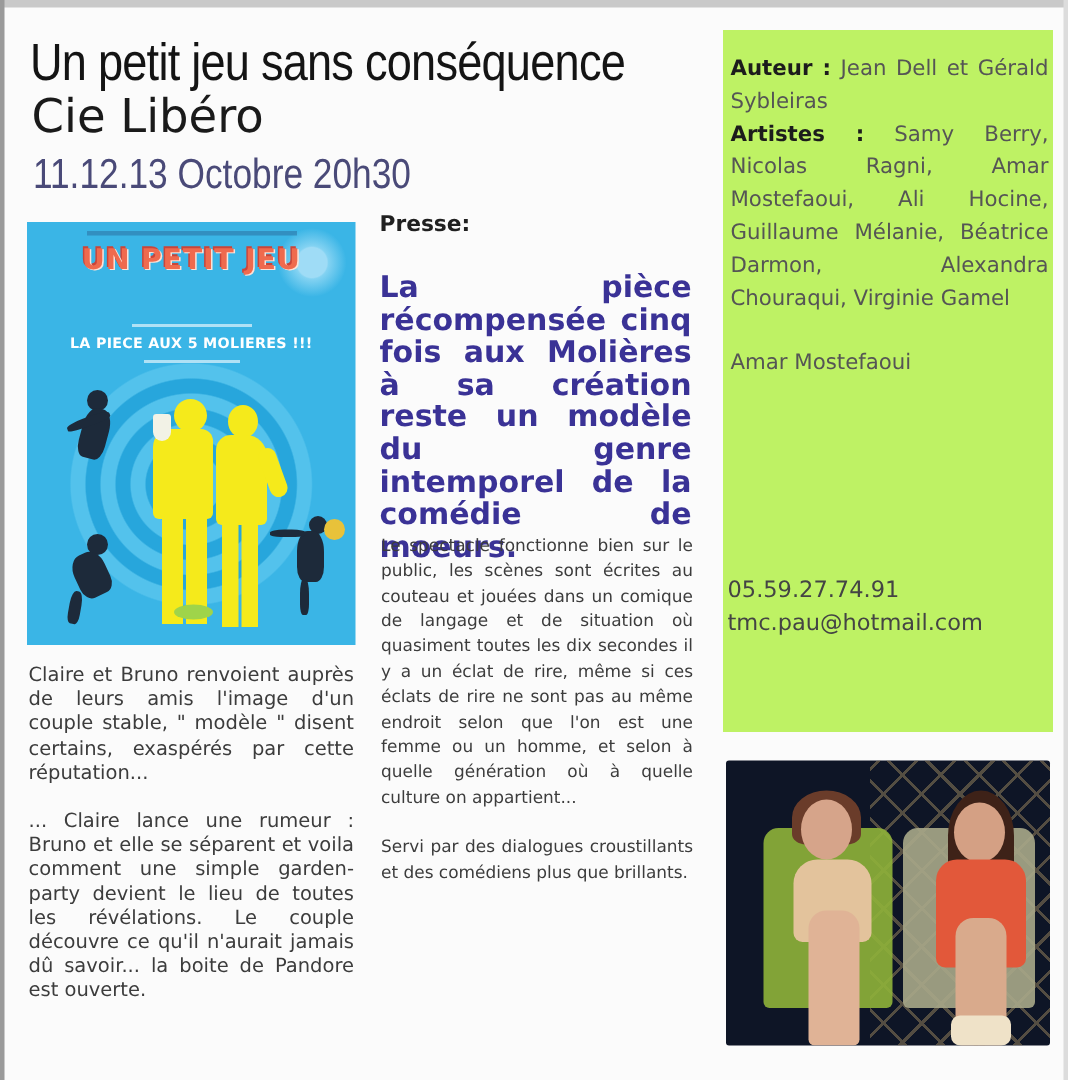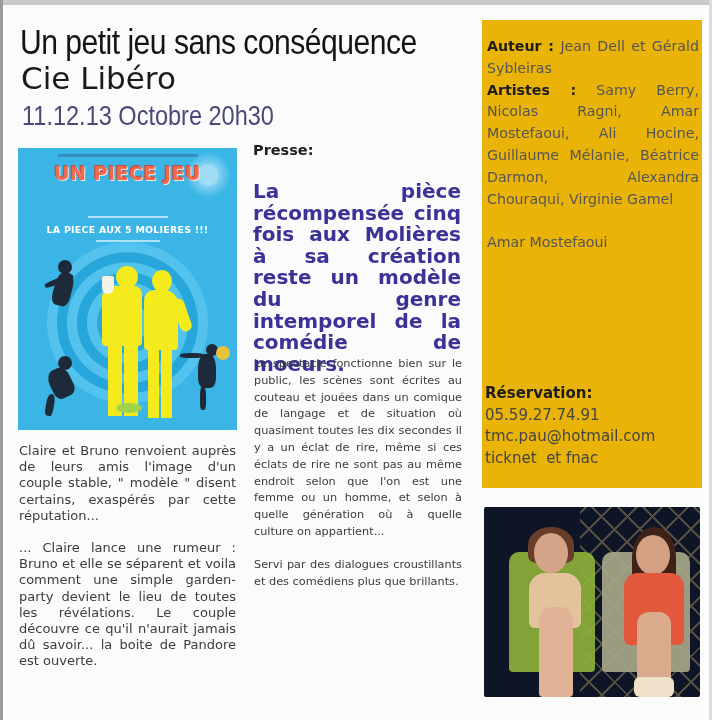--- a/index.html
+++ b/index.html
@@ -75,21 +75,21 @@
   .review {
     position: absolute; left: 254px; top: 356px; width: 208px;
     font-family: "DejaVu Sans", sans-serif; font-size: 11.3px; line-height: 16.8px; color: #3c3c3c;
     text-align: justify;
   }
   .review p { margin: 0 0 16px 0; }
 
   
   .info-box {
     position: absolute; left: 482px; top: 20px; width: 220px; height: 468px;
-    background: #eab308;
+    background: #bef264;
   }
   .credits {
     position: absolute; left: 5px; top: 16px; width: 212px;
     font-family: "DejaVu Sans", sans-serif; font-size: 14.2px; line-height: 21.8px; color: #555;
     text-align: justify;
   }
   .credits .label { font-weight: bold; color: #1c1c1c; }
   .reservation {
     position: absolute; left: 3px; top: 363px; width: 214px;
     font-family: "DejaVu Sans", sans-serif; font-size: 15px; line-height: 21.6px; color: #444;
@@ -128,21 +128,21 @@
 <div class="frame-right"></div>
 
 <div class="title">Un petit jeu sans conséquence</div>
 <div class="company">Cie Libéro</div>
 <div class="dates">11.12.13 Octobre 20h30</div>
 
 <div class="poster">
   <div class="poster-flower"></div>
   <div class="poster-sub-top"></div>
   <div class="poster-title">
-    <div>UN PIECE JEU</div>
+    <div>UN PETIT JEU</div>
   </div>
   <div class="poster-credit"></div>
   <div class="poster-tagline">LA PIECE AUX 5 MOLIERES !!!</div>
   <div class="poster-credit2"></div>
 
   <div>
     <div class="fig" style="left:98px;top:118px;width:22px;height:22px;border-radius:50%;"></div>
     <div class="fig" style="left:84px;top:138px;width:40px;height:60px;border-radius:12px 8px 4px 4px;"></div>
     <div class="fig" style="left:90px;top:196px;width:14px;height:72px;"></div>
     <div class="fig" style="left:106px;top:196px;width:14px;height:72px;"></div>
@@ -189,24 +189,22 @@
 <div class="info-box">
   <div class="credits">
     <span class="label">Auteur :</span>
     <span>Jean Dell et Gérald Sybleiras</span><br>
     <span class="label">Artistes :</span>
     <span>Samy Berry, Nicolas Ragni, Amar Mostefaoui, Ali Hocine, Guillaume Mélanie, Béatrice Darmon, Alex­andra Chouraqui, Virginie Gamel</span><br>
     <br>
     <span>Amar Mostefaoui</span>
   </div>
   <div class="reservation">
-    <div class="label">Réservation:</div>
     <div>05.59.27.74.91</div>
     <div>tmc.pau@hotmail.com</div>
-    <div style="white-space:pre;">ticknet  et fnac</div>
   </div>
 </div>
 
 <div class="photo">
   <div class="lattice"></div>
   <div class="chair1"></div>
   <div class="chair2"></div>
   <div class="person1-hair"></div>
   <div class="person1-head"></div>
   <div class="person1-body"></div>

